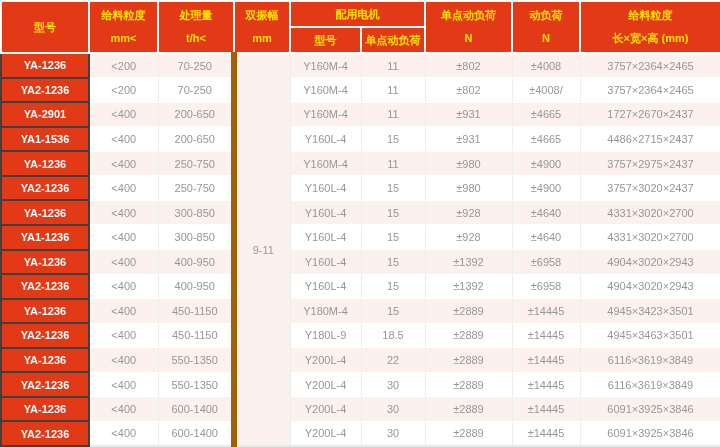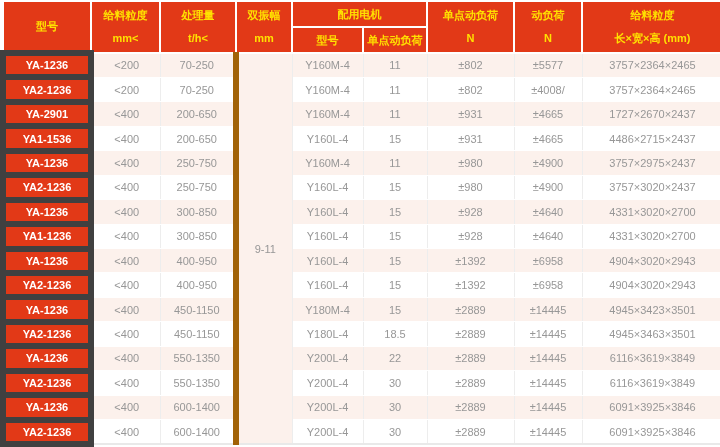--- a/index.html
+++ b/index.html
@@ -44,21 +44,21 @@
     background: #ffffff;
     border-right: 1px solid #ededed;
     border-bottom: 1px solid #ffffff;
   }
   tbody tr:nth-child(odd) td { background: #fcf1ec; }
   
   tbody td.model-cell {
     background: #e23917 !important;
     color: #ffffff;
     font-weight: bold;
-    border: 6px solid #404040;
+    border: 2px solid #404040;
   }
   
   tbody td.amp-cell {
     background: #fcf1ec !important;
     color: #979797;
     border-left: 6px solid #a16207;
     border-right: 1px solid #ededed;
     border-bottom: none;
   }
 </style>
@@ -133,21 +133,21 @@
   </thead>
   <tbody id="spec-body">
       <tr>
     <td class="model-cell">YA-1236</td>
     <td>&lt;200</td>
     <td>70-250</td>
     <td class="amp-cell" rowspan="16">9-11</td>
         <td>Y160M-4</td>
     <td>11</td>
     <td>±802</td>
-    <td>±5577</td>
+    <td>±4008</td>
     <td>3757×2364×2465</td>
   </tr>
       <tr>
     <td class="model-cell">YA2-1236</td>
     <td>&lt;200</td>
     <td>70-250</td>
     <td>Y160M-4</td>
     <td>11</td>
     <td>±802</td>
     <td>±4008/</td>
@@ -240,21 +240,21 @@
     <td>Y180M-4</td>
     <td>15</td>
     <td>±2889</td>
     <td>±14445</td>
     <td>4945×3423×3501</td>
   </tr>
       <tr>
     <td class="model-cell">YA2-1236</td>
     <td>&lt;400</td>
     <td>450-1150</td>
-    <td>Y180L-4</td>
+    <td>Y180L-9</td>
     <td>18.5</td>
     <td>±2889</td>
     <td>±14445</td>
     <td>4945×3463×3501</td>
   </tr>
       <tr>
     <td class="model-cell">YA-1236</td>
     <td>&lt;400</td>
     <td>550-1350</td>
     <td>Y200L-4</td>

